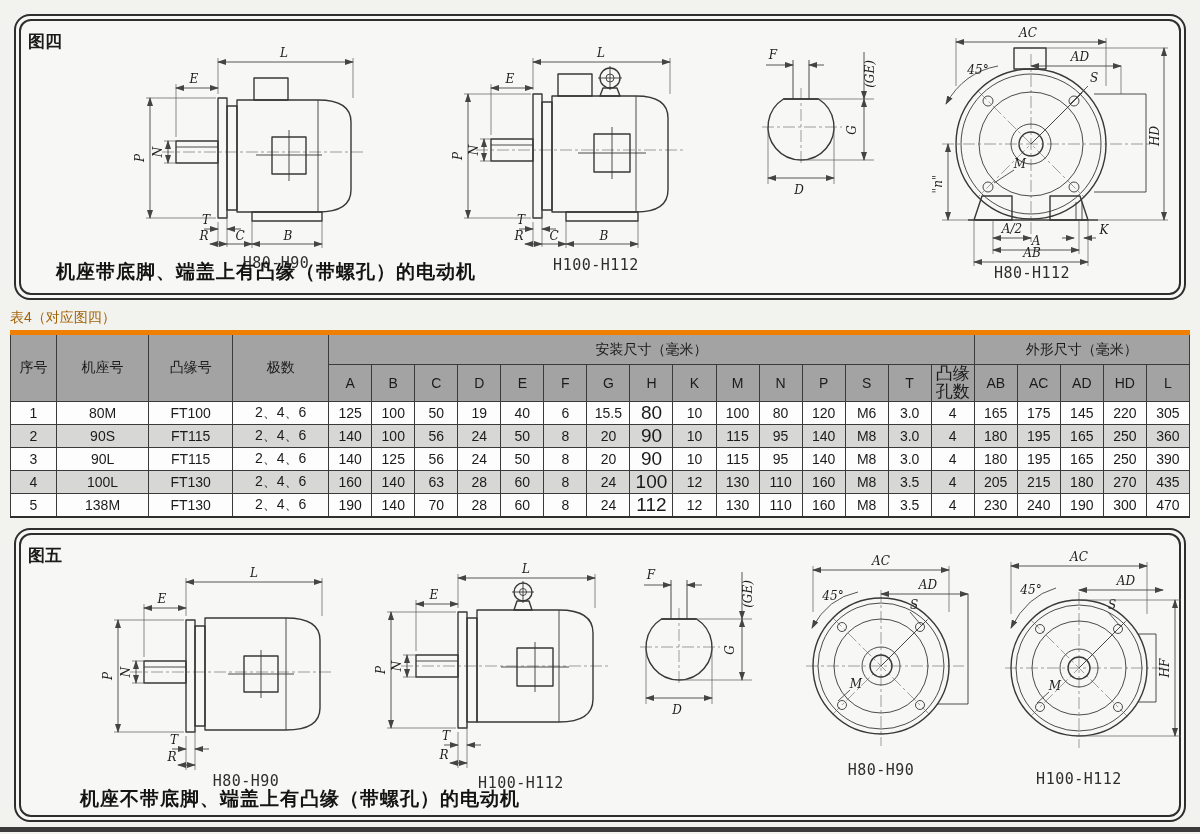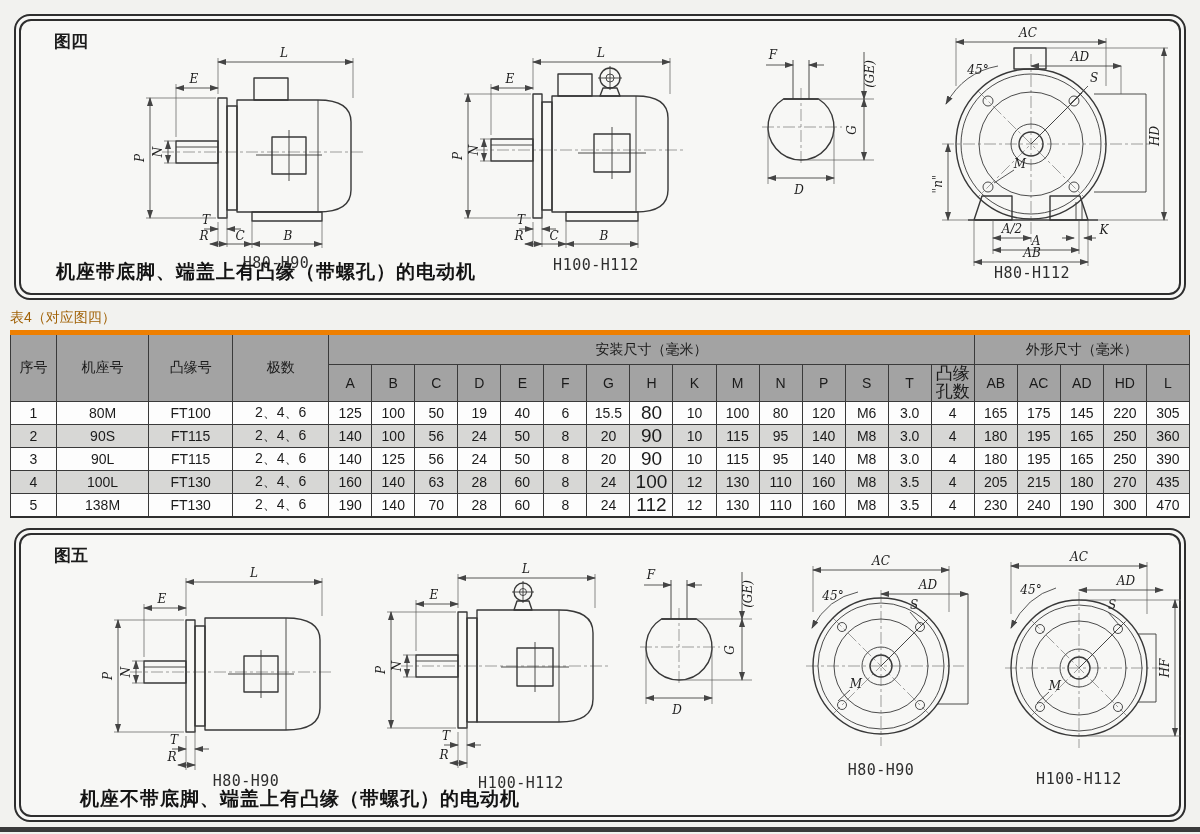--- a/index.html
+++ b/index.html
@@ -1,19 +1,19 @@
 <!DOCTYPE html>
 <html><head>
 <meta charset="utf-8">
 <style>
   html,body{margin:0;padding:0}
   body{width:1200px;height:834px;position:relative;background:#f2f2ef;font-family:"Liberation Sans",sans-serif;overflow:hidden}
   .figbox{position:absolute;border:2px solid #2e2e2e;border-radius:16px;background:#f7f7f5}
   .figbox-inner{position:absolute;inset:3px;border:2px solid #2e2e2e;border-radius:12px}
-  .figlabel{position:absolute;left:38px;top:14px;font-size:17px;font-weight:bold;color:#1c1c1c}
+  .figlabel{position:absolute;left:12px;top:14px;font-size:17px;font-weight:bold;color:#1c1c1c}
   .caption{position:absolute;text-align:left;font-size:19px;font-weight:bold;color:#141414;letter-spacing:1px}
   .tbl-title{position:absolute;left:10px;top:309px;font-size:14px;color:#a16207}
   table.dim{position:absolute;left:10px;top:330px;width:1180px;border-collapse:collapse;table-layout:fixed;
     border-top:5px solid #ee7f00;border-bottom:2px solid #2f2f2f;background:#fff}
   table.dim th,table.dim td{border:1px solid #3a3a3a;text-align:center;vertical-align:middle;
     font-size:14px;color:#1b1b1b;padding:0;overflow:hidden;white-space:nowrap}
   table.dim thead th{background:#a3a3a3;font-weight:normal;height:27px}
   table.dim thead tr:first-child th{height:29px}
   table.dim tbody td{height:22px;background:#fdfdfd}
   table.dim tbody tr.alt td{background:#d7d7d5}

